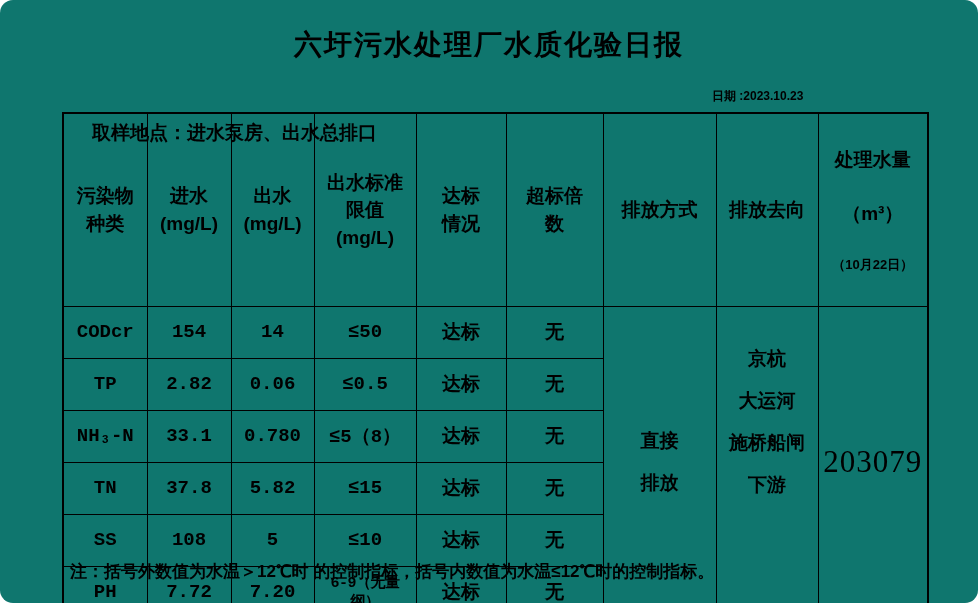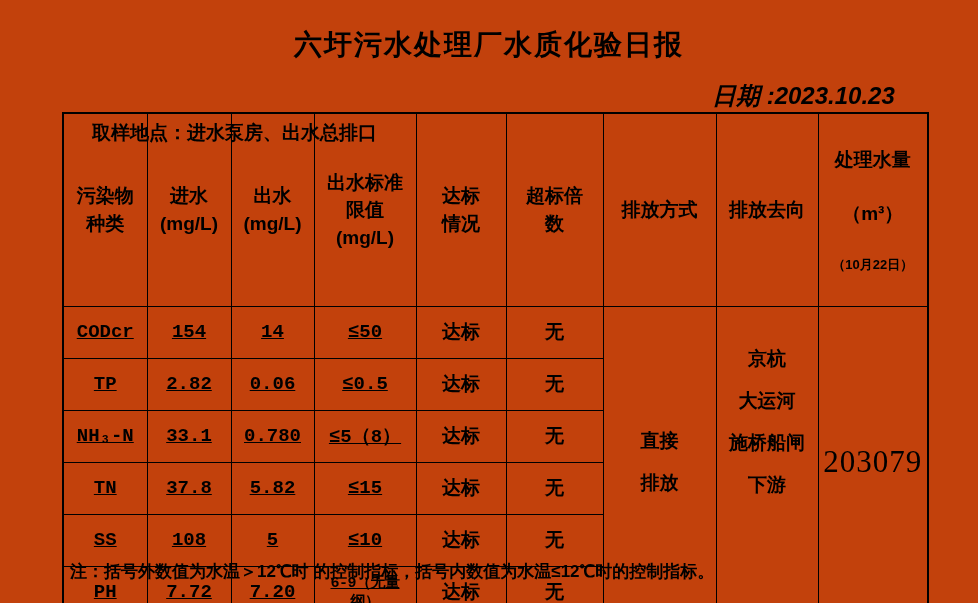--- a/index.html
+++ b/index.html
@@ -1,24 +1,25 @@
 <!DOCTYPE html>
 <html><head>
 <meta charset="utf-8">
 <style>
   * { margin: 0; padding: 0; box-sizing: border-box; }
   html, body { background: #ffffff; }
   .page {
     position: relative;
     width: 978px;
     height: 603px;
-    background: #c2410c;
+    background: #0f766e;
     color: #000000;
     font-family: "Liberation Sans", sans-serif;
     overflow: hidden;
+    border-radius: 13px;
   }
   .report-title {
     position: absolute;
     top: 26px;
     left: 0;
     width: 978px;
     text-align: center;
     font-family: "Liberation Serif", serif;
     font-size: 28px;
     font-weight: 600;
@@ -36,24 +37,23 @@
     position: absolute;
     left: 92px;
     top: 0;
     font-size: 19px;
     font-weight: bold;
     margin-top: 44px;
   }
   .report-date {
     position: absolute;
     left: 712px;
-    top: 4px;
-    font-size: 24px;
-    font-weight: bold;
-    font-style: italic;
+    top: 12px;
+    font-size: 12px;
+    font-weight: bold;
   }
   table.report {
     position: absolute;
     left: 62px;
     top: 112px;
     border-collapse: collapse;
     table-layout: fixed;
     width: 865px;
     border: 2px solid #000;
   }
@@ -71,21 +71,20 @@
     font-weight: bold;
     white-space: pre-line;
     line-height: 1.45;
   }
   .vol-unit { font-size: 19px; font-weight: bold; line-height: 1.4; }
   .vol-date { font-size: 13px; font-weight: bold; line-height: 1.5; }
   td.pollutant-cell, td.num-cell, td.limit-cell {
     font-family: "Liberation Mono", "DejaVu Sans Mono", monospace;
     font-weight: bold;
     font-size: 19px;
-    text-decoration: underline;
   }
   td.limit-cell.small { font-size: 15px; letter-spacing: -0.5px; }
   td.status-cell, td.exceed-cell {
     font-size: 19px;
     font-weight: bold;
   }
   td.method-cell, td.dest-cell {
     font-size: 19px;
     font-weight: bold;
     white-space: pre-line;

